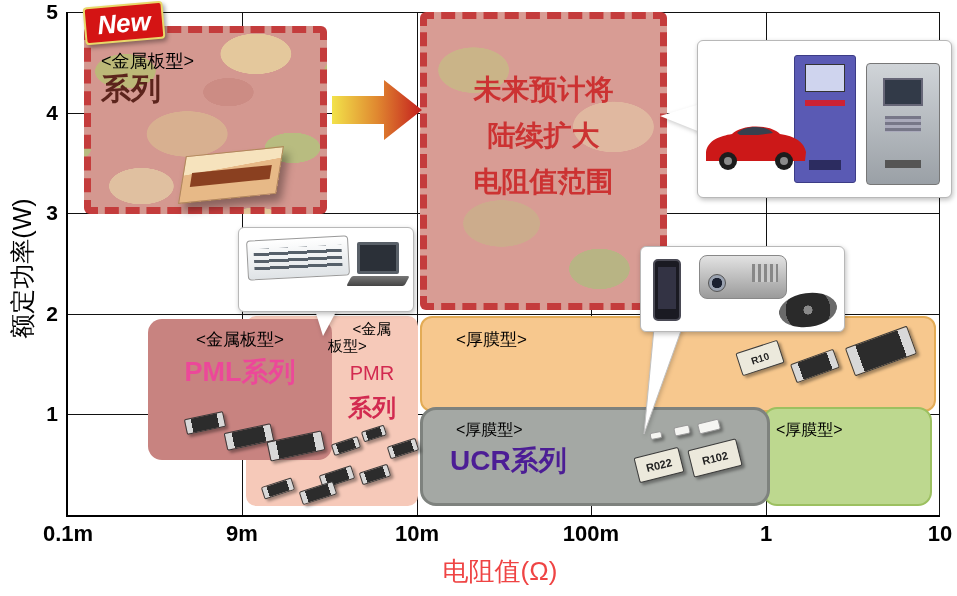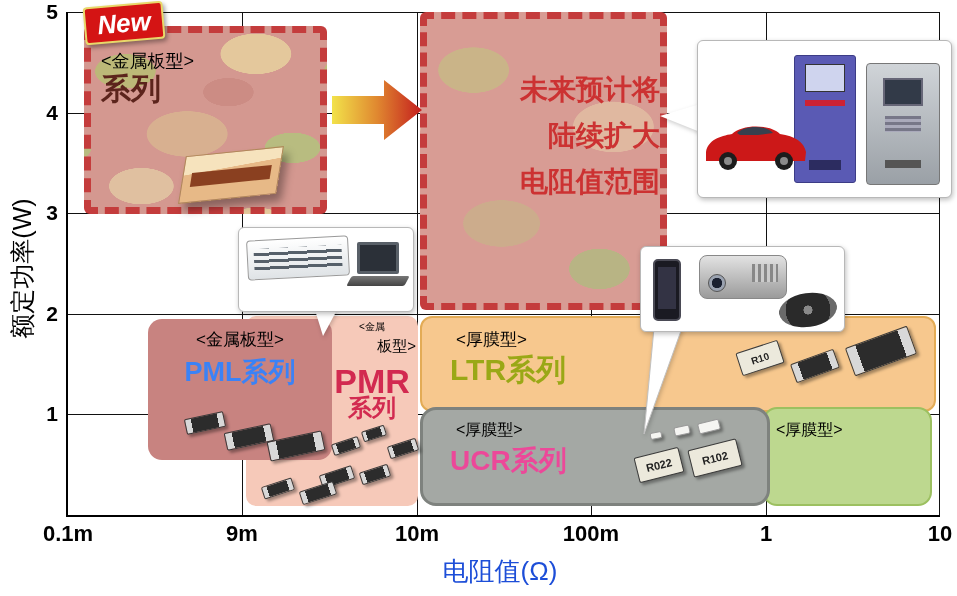--- a/index.html
+++ b/index.html
@@ -9,21 +9,21 @@
 
   
   .tick-y { position:absolute; left:30px; width:28px; text-align:right; font-size:21px; font-weight:600; color:#000; z-index:0; }
   .tick-x { position:absolute; top:521px; text-align:center; font-size:22px; font-weight:600; color:#000; z-index:0; }
   .hgrid { position:absolute; left:68px; width:872px; height:1px; background:#111; z-index:0; }
   .vgrid { position:absolute; top:12px; width:1px; height:503px; background:#111; z-index:0; }
   .axis-left { position:absolute; left:66px; top:12px; width:2px; height:505px; background:#000; z-index:0; }
   .axis-bottom { position:absolute; left:66px; top:515px; width:874px; height:2px; background:#000; z-index:0; }
   .y-title { position:absolute; left:-118px; top:252px; width:280px; text-align:center;
              transform:rotate(-90deg); font-size:25px; color:#000; white-space:nowrap; }
-  .x-title { position:absolute; left:340px; top:554px; width:320px; text-align:center; font-size:26px; color:#1d4ed8; }
+  .x-title { position:absolute; left:340px; top:554px; width:320px; text-align:center; font-size:26px; color:#ef4444; }
 
   
   .region { position:absolute; }
   .label { position:absolute; z-index:3; color:#000; }
 
   .dashed-box { position:absolute; border:7px dashed #c43c3c; border-radius:6px; z-index:3; }
   .psr-texture { background-color:#d49890;
     background-image:
       radial-gradient(ellipse 60px 34px at 15% 22%, #bcb878 50%, transparent 51%),
       radial-gradient(ellipse 70px 40px at 72% 12%, #e4c89c 50%, transparent 51%),
@@ -101,53 +101,52 @@
 
   <div class="region" style="left:148px;top:319px;width:184px;height:141px;background:#c88380;border-radius:14px;z-index:2"></div>
 
   <div class="region" style="left:420px;top:316px;width:516px;height:96px;background:#f7c88e;border:2px solid #e3ab55;border-radius:12px;z-index:1"></div>
 
   <div class="region" style="left:763px;top:407px;width:169px;height:99px;background:#bdd88f;border:2px solid #9cc060;border-radius:14px;z-index:1"></div>
 
   <div class="region" style="left:420px;top:407px;width:350px;height:99px;background:#a4a8a4;border:3px solid #7e827e;border-radius:16px;z-index:2"></div>
 
   <div class="label" style="left:150px;top:328px;width:180px;text-align:center;font-size:17px">&lt;金属板型&gt;</div>
-  <div class="label" style="left:150px;top:354px;width:180px;text-align:center;font-size:27px;font-weight:bold;color:#3b82f6">PML系列</div>
-
-  <div class="label" style="left:328px;top:320px;width:88px;text-align:center;font-size:10px">&lt;金属</div>
-  <div class="label" style="left:328px;top:337px;width:88px;text-align:right;font-size:15px">板型&gt;</div>
-  <div class="label" style="left:330px;top:362px;width:84px;text-align:center;font-size:34px;font-weight:bold;color:#d22a50">PMR</div>
+  <div class="label" style="left:150px;top:354px;width:180px;text-align:center;font-size:27px;font-weight:bold;color:#ec4899">PML系列</div>
+
+  <div class="label" style="left:328px;top:320px;width:88px;text-align:center;font-size:15px">&lt;金属</div>
+  <div class="label" style="left:328px;top:337px;width:88px;text-align:left;font-size:15px">板型&gt;</div>
+  <div class="label" style="left:330px;top:362px;width:84px;text-align:center;font-size:20px;font-weight:normal;color:#d22a50">PMR</div>
   <div class="label" style="left:330px;top:392px;width:84px;text-align:center;font-size:24px;font-weight:bold;color:#d22a50">系列</div>
 
   <div class="label" style="left:456px;top:328px;font-size:17px">&lt;厚膜型&gt;</div>
-  <div class="label" style="left:450px;top:350px;font-size:30px;font-weight:bold;color:#9aa816">LTR系列</div>
 
   <div class="label" style="left:456px;top:420px;font-size:16px">&lt;厚膜型&gt;</div>
-  <div class="label" style="left:450px;top:442px;font-size:28px;font-weight:bold;color:#ec4899">UCR系列</div>
+  <div class="label" style="left:450px;top:442px;font-size:28px;font-weight:bold;color:#4c1d95">UCR系列</div>
 
   <div class="label" style="left:776px;top:420px;font-size:16px">&lt;厚膜型&gt;</div>
 
   <div class="dashed-box psr-texture" style="left:84px;top:26px;width:243px;height:188px">
     <div style="position:absolute;left:10px;top:16px;width:150px;font-size:18px;color:#000">&lt;金属板型&gt;</div>
     <div style="position:absolute;left:10px;top:36px;display:flex;align-items:baseline">
       <span class="psr-suffix">系列</span>
     </div>
     <div style="position:absolute;left:92px;top:118px;width:96px;height:48px;transform:skewX(-15deg) rotate(-6deg);
                 background:linear-gradient(175deg,#f6e3bd 0 34%,#e7b987 35%);border:1px solid #b08858;
                 box-shadow:6px 8px 8px rgba(0,0,0,.35)">
       <div style="position:absolute;left:8%;right:8%;top:38%;height:30%;background:#8a4020"></div>
     </div>
   </div>
 
   <div class="new-badge">
     <span>New</span>
   </div>
 
   <div class="dashed-box future-texture" style="left:420px;top:12px;width:247px;height:298px">
-    <div style="position:absolute;left:0;top:48px;width:100%;text-align:right;font-size:28px;font-weight:bold;color:#cc3232;line-height:46px">
+    <div style="position:absolute;left:0;top:48px;width:100%;text-align:center;font-size:28px;font-weight:bold;color:#cc3232;line-height:46px">
       <div>未来预计将</div>
       <div>陆续扩大</div>
       <div>电阻值范围</div>
     </div>
   </div>
 
   <svg class="abs" style="left:332px;top:76px;z-index:3" width="92" height="68">
     <defs>
       <linearGradient id="ag" x1="0" y1="0" x2="1" y2="0">
         <stop offset="0" stop-color="#f2e24a"></stop>

